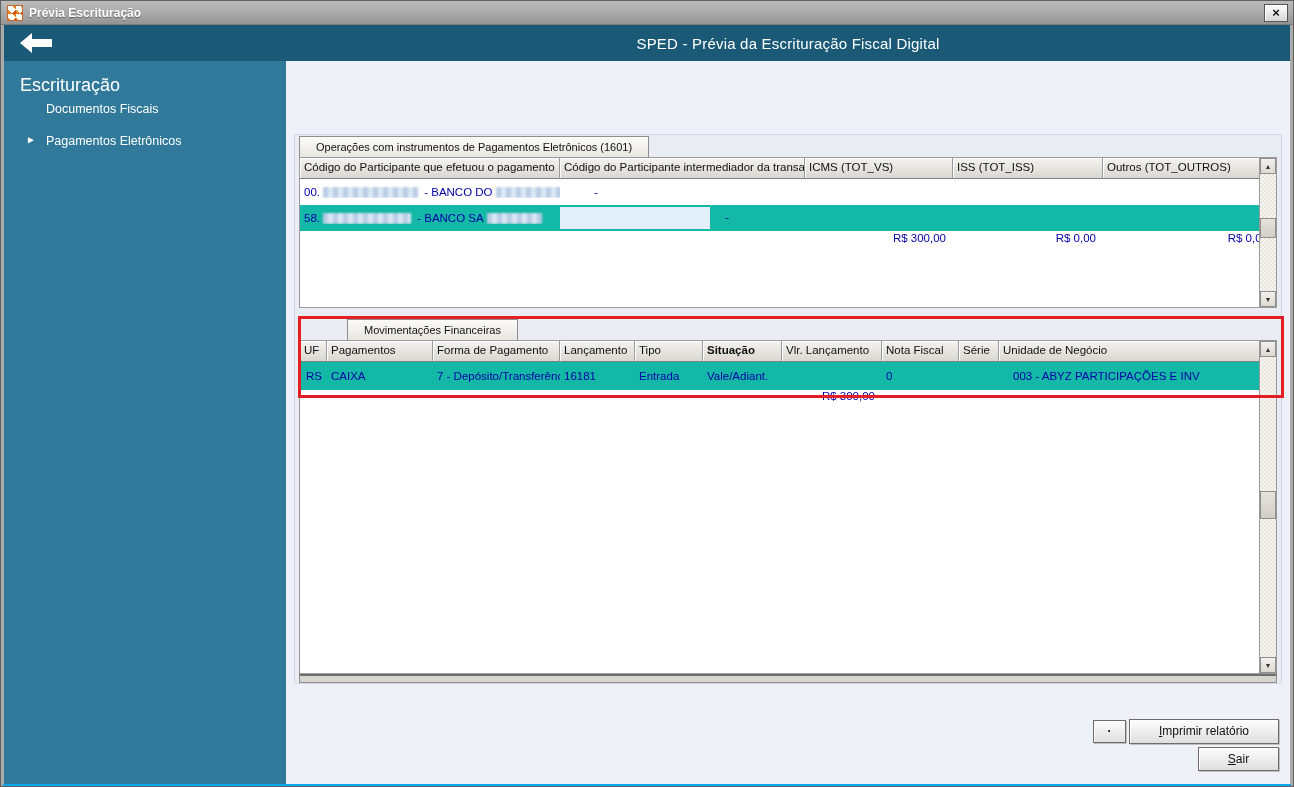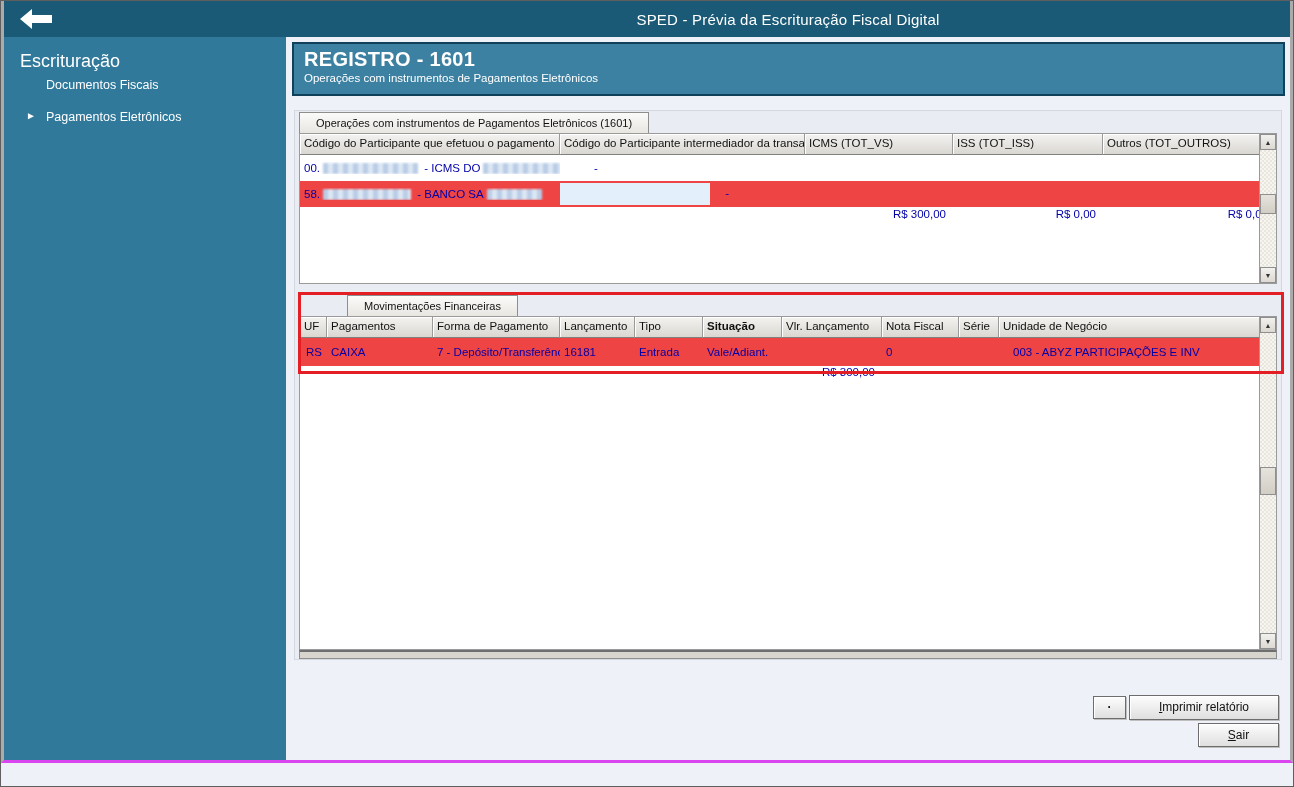--- a/index.html
+++ b/index.html
@@ -21,21 +21,21 @@
     background-size:8px 8px; }
   .title-text { color:#ffffff; font-size:12px; font-weight:bold;
     text-shadow:0 1px 1px rgba(0,0,0,.4); }
   .close-btn { position:absolute; right:5px; top:3px; width:24px; height:18px;
     background:linear-gradient(180deg,#fdfdfd,#d6d6d6); border:1px solid #555;
     box-shadow:inset 1px 1px 0 #fff; color:#111; font-size:13px; font-weight:bold;
     line-height:16px; text-align:center; cursor:pointer; }
 
   
   .frame { height:762px; border-left:3px solid #ababab; border-right:3px solid #ababab;
-    border-bottom:3px solid #d946ef; background:#EEF1F8; }
+    border-bottom:3px solid #0ea5e9; background:#EEF1F8; }
   .band { height:36px; background:#1A5A76; position:relative; display:flex; align-items:center; }
   .back-arrow { margin-left:16px; width:34px; height:22px; cursor:pointer; flex:0 0 auto; }
   .band-title { position:absolute; left:282px; right:0; text-align:center; color:#fff;
     font-size:15px; letter-spacing:.2px; }
 
   
   .body-row { display:flex; height:723px; }
   .sidebar { width:282px; background:#30799A; color:#fff; flex:0 0 auto; padding-top:14px; }
   .sidebar-heading { font-size:18px; padding-left:16px; margin-bottom:6px; }
   .side-item { font-size:12.5px; padding-left:42px; margin-bottom:18px; position:relative;
@@ -68,21 +68,21 @@
   .g-h-cell { background:linear-gradient(180deg,#F4F3F1,#DAD7D1);
     border-right:1px solid #9a9a9a; border-bottom:1px solid #808080;
     box-shadow:inset 1px 1px 0 #fff; padding:3px 4px 0 4px; color:#111;
     white-space:nowrap; overflow:hidden; flex:0 0 auto; }
   .g-h-cell.bold { font-weight:bold; }
   .g-h-cell.fill { flex:1 1 auto; }
 
   .g-body { position:relative; }
   .g-row { display:flex; height:26px; align-items:center; color:#0000A8; cursor:pointer; }
   .grid2 .g-row { height:28px; }
-  .g-row.selected { background:#ef4444; }
+  .g-row.selected { background:#14b8a6; }
   .g-cell { flex:0 0 auto; padding:0 4px; white-space:nowrap; overflow:hidden; }
   .g-cell.num { text-align:right; padding-right:7px;margin-top:39px; }
   .g-cell.fill { flex:1 1 auto; }
 
   .stripes1 { position:absolute; left:0; right:17px; top:52px; bottom:0;
     background:repeating-linear-gradient(180deg,#fff 0 26px,#F3F5FB 26px 52px); }
   .stripes2 { position:absolute; left:0; right:17px; top:28px; bottom:0;
     background:repeating-linear-gradient(180deg,#fff 0 27px,#F2F4FA 27px 54px); }
 
   
@@ -123,20 +123,25 @@
   .btn .accel::first-letter { text-decoration:underline; }
   .btn-dot { left:807px; top:659px; width:33px; height:23px; line-height:20px; font-weight:bold; }
   .btn-imprimir { left:843px; top:658px; width:150px; height:25px; line-height:23px; }
   .btn-sair { left:912px; top:686px; width:81px; height:24px; line-height:22px; }
 </style>
 </head>
 <body>
 
 <div class="window">
 
+  <div class="titlebar">
+    <span class="app-icon"></span>
+    <span class="title-text">Prévia Escrituração</span>
+    <div class="close-btn">×</div>
+  </div>
 
   <div class="frame">
 
     <div class="band">
       <svg class="back-arrow" viewBox="0 0 34 22">
         <polygon points="0,11 12,1 12,7 32,7 32,15 12,15 12,21" fill="#ffffff"></polygon>
       </svg>
       <div class="band-title">SPED - Prévia da Escrituração Fiscal Digital</div>
     </div>
 
@@ -148,44 +153,40 @@
           <span>Documentos Fiscais</span>
         </div>
         <div class="side-item">
           <span class="marker">►</span>
           <span>Pagamentos Eletrônicos</span>
         </div>
       </div>
 
       <div class="main">
 
-        <div class="registro">
-          <div class="registro-title">REGISTRO - 1601</div>
-          <div class="registro-sub">Operações com instrumentos de Pagamentos Eletrônicos</div>
-        </div>
 
         <div class="grids-panel">
 
           <div class="tab tab1">
             <span>Operações com instrumentos de Pagamentos Eletrônicos (1601)</span>
           </div>
 
           <div class="grid grid1">
             <div class="g-header">
               <div class="g-h-cell" style="width:260px">Código do Participante que efetuou o pagamento</div>
               <div class="g-h-cell" style="width:245px">Código do Participante intermediador da transação</div>
               <div class="g-h-cell" style="width:148px">ICMS (TOT_VS)</div>
               <div class="g-h-cell" style="width:150px">ISS (TOT_ISS)</div>
               <div class="g-h-cell fill">Outros (TOT_OUTROS)</div>
             </div>
             <div class="g-body">
               <div class="stripes1"></div>
               <div class="g-row" style="position:relative">
                 <div class="g-cell" style="width:260px">
-                  <span>00.</span><span class="redact w95"></span><span> - ICMS DO</span><span class="redact w80"></span>
+                  <span>00.</span><span class="redact w95"></span><span> - BANCO DO</span><span class="redact w80"></span>
                 </div>
                 <div class="g-cell" style="width:245px; padding-left:34px">-</div>
                 <div class="g-cell num" style="width:148px">R$ 700,00</div>
                 <div class="g-cell num" style="width:150px">R$ 0,00</div>
                 <div class="g-cell num fill" style="padding-right:8px">R$ 0,00</div>
               </div>
               <div class="g-row selected" style="position:relative">
                 <div class="g-cell" style="width:260px">
                   <span>58.</span><span class="redact w88"></span><span> - BANCO SA</span><span class="redact w55"></span>
                 </div>

